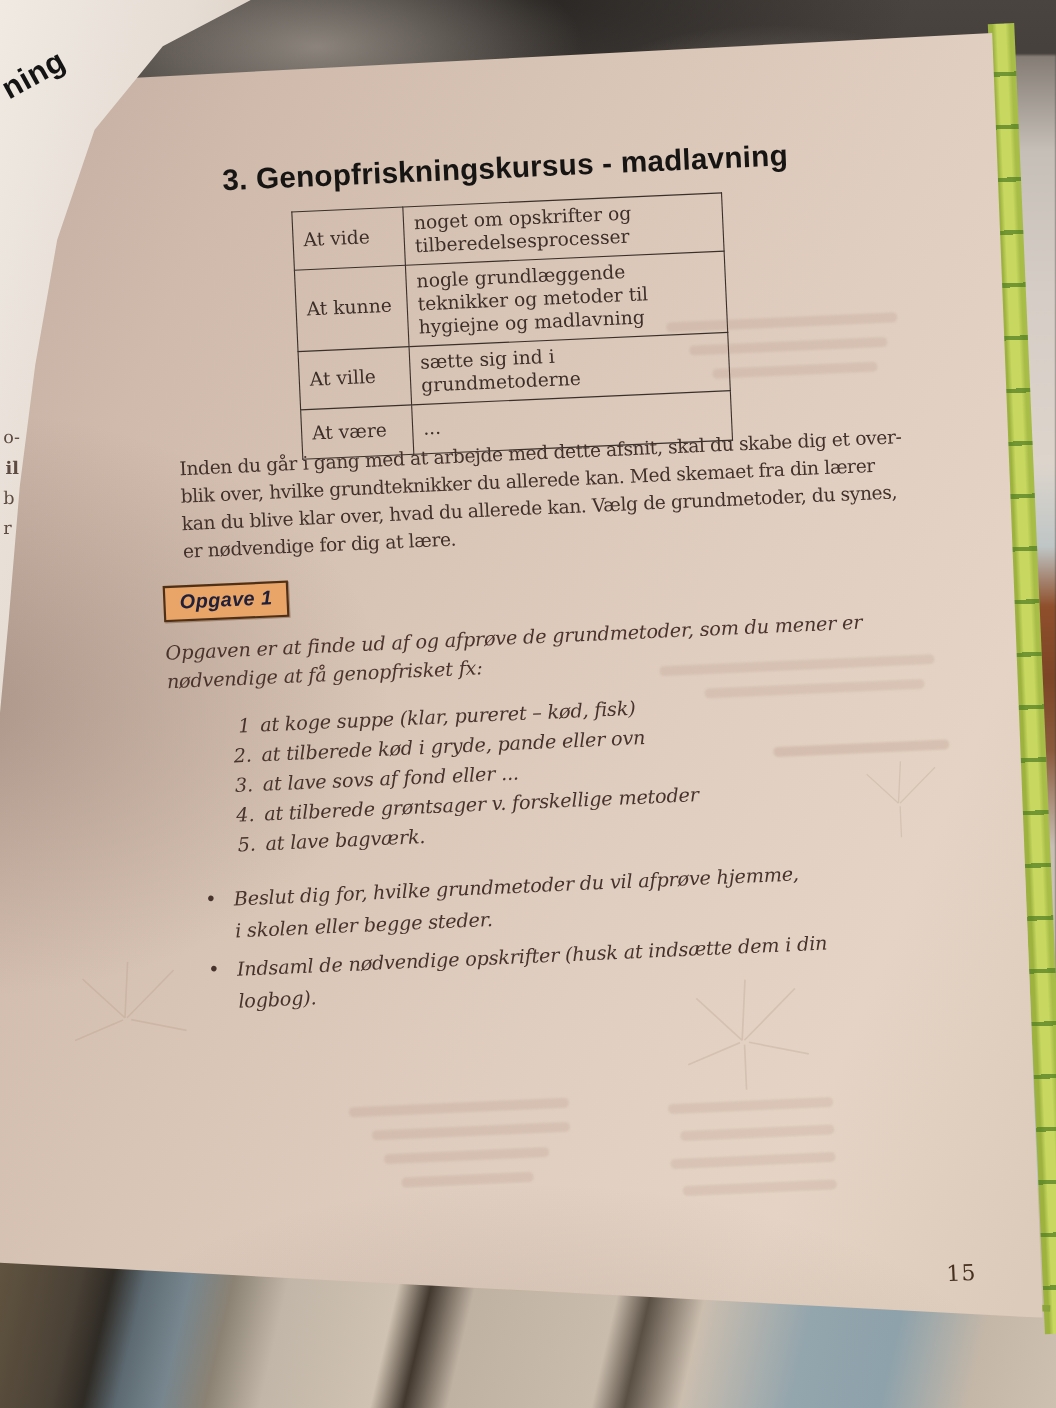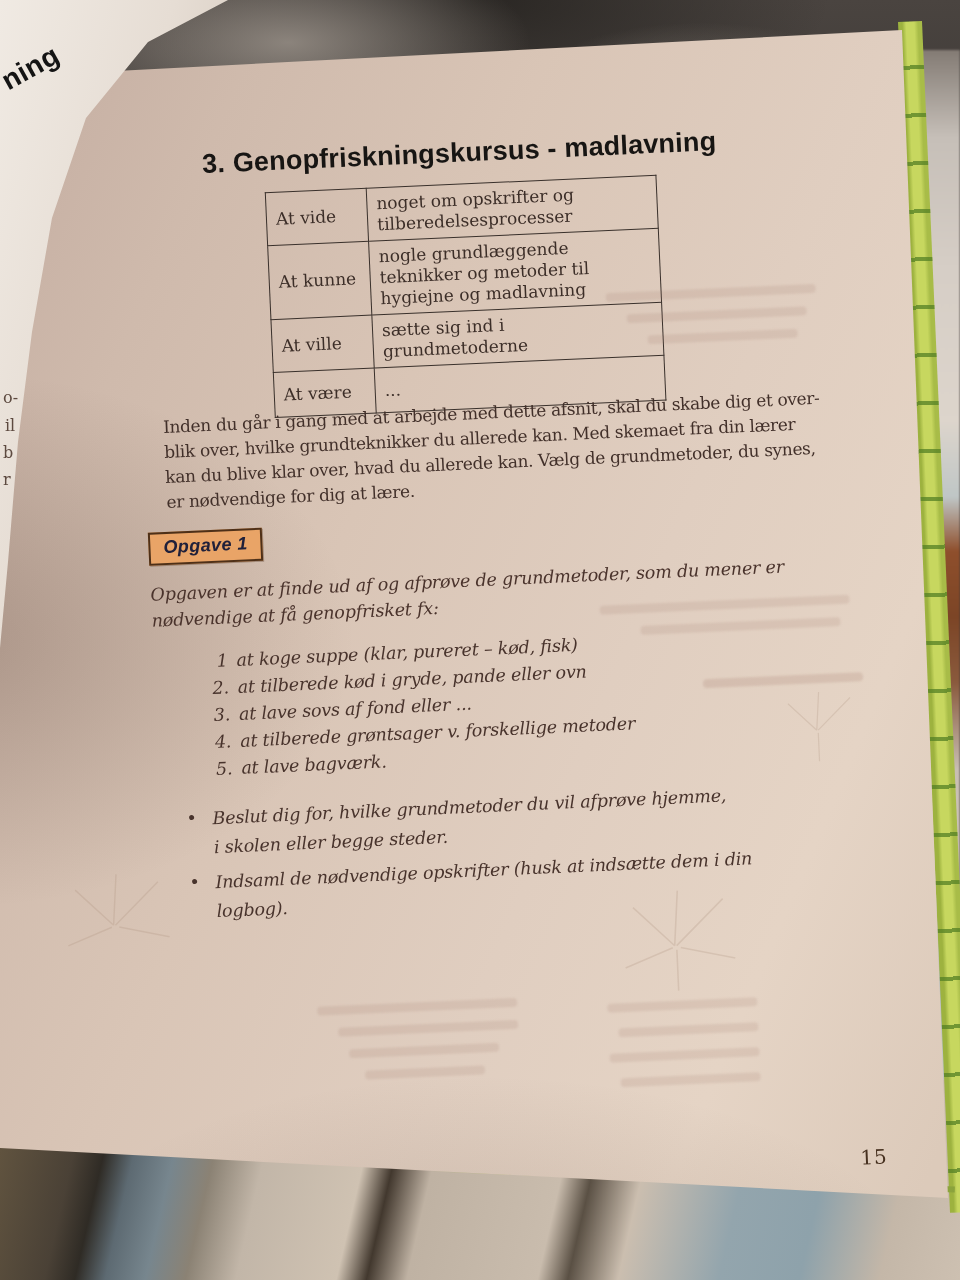--- a/index.html
+++ b/index.html
@@ -122,21 +122,21 @@
     filter:drop-shadow(4px 3px 6px rgba(50,32,22,.5));
   }
   .curl-word{
     position:absolute;left:0px;top:52px;
     transform:rotate(-29deg);
     font-family:"Liberation Sans", sans-serif;font-weight:700;font-size:28px;
     color:#141414;letter-spacing:.5px;
   }
   .frag{position:absolute;font-size:16px;color:#5d4a40;font-family:"DejaVu Serif",serif;}
   .frag.f0{left:3px;top:388px;}
-  .frag.f1{left:5px;top:416px;}
+  .frag.f1{left:5px;top:416px;font-weight:bold;}
   .frag.f2{left:3px;top:443px;}
   .frag.f3{left:3px;top:470px;}
 </style>
 </head>
 <body>
 
 <div class="bg-top"></div>
 <div class="bg-right"></div>
 <div class="blanket"></div>
 

